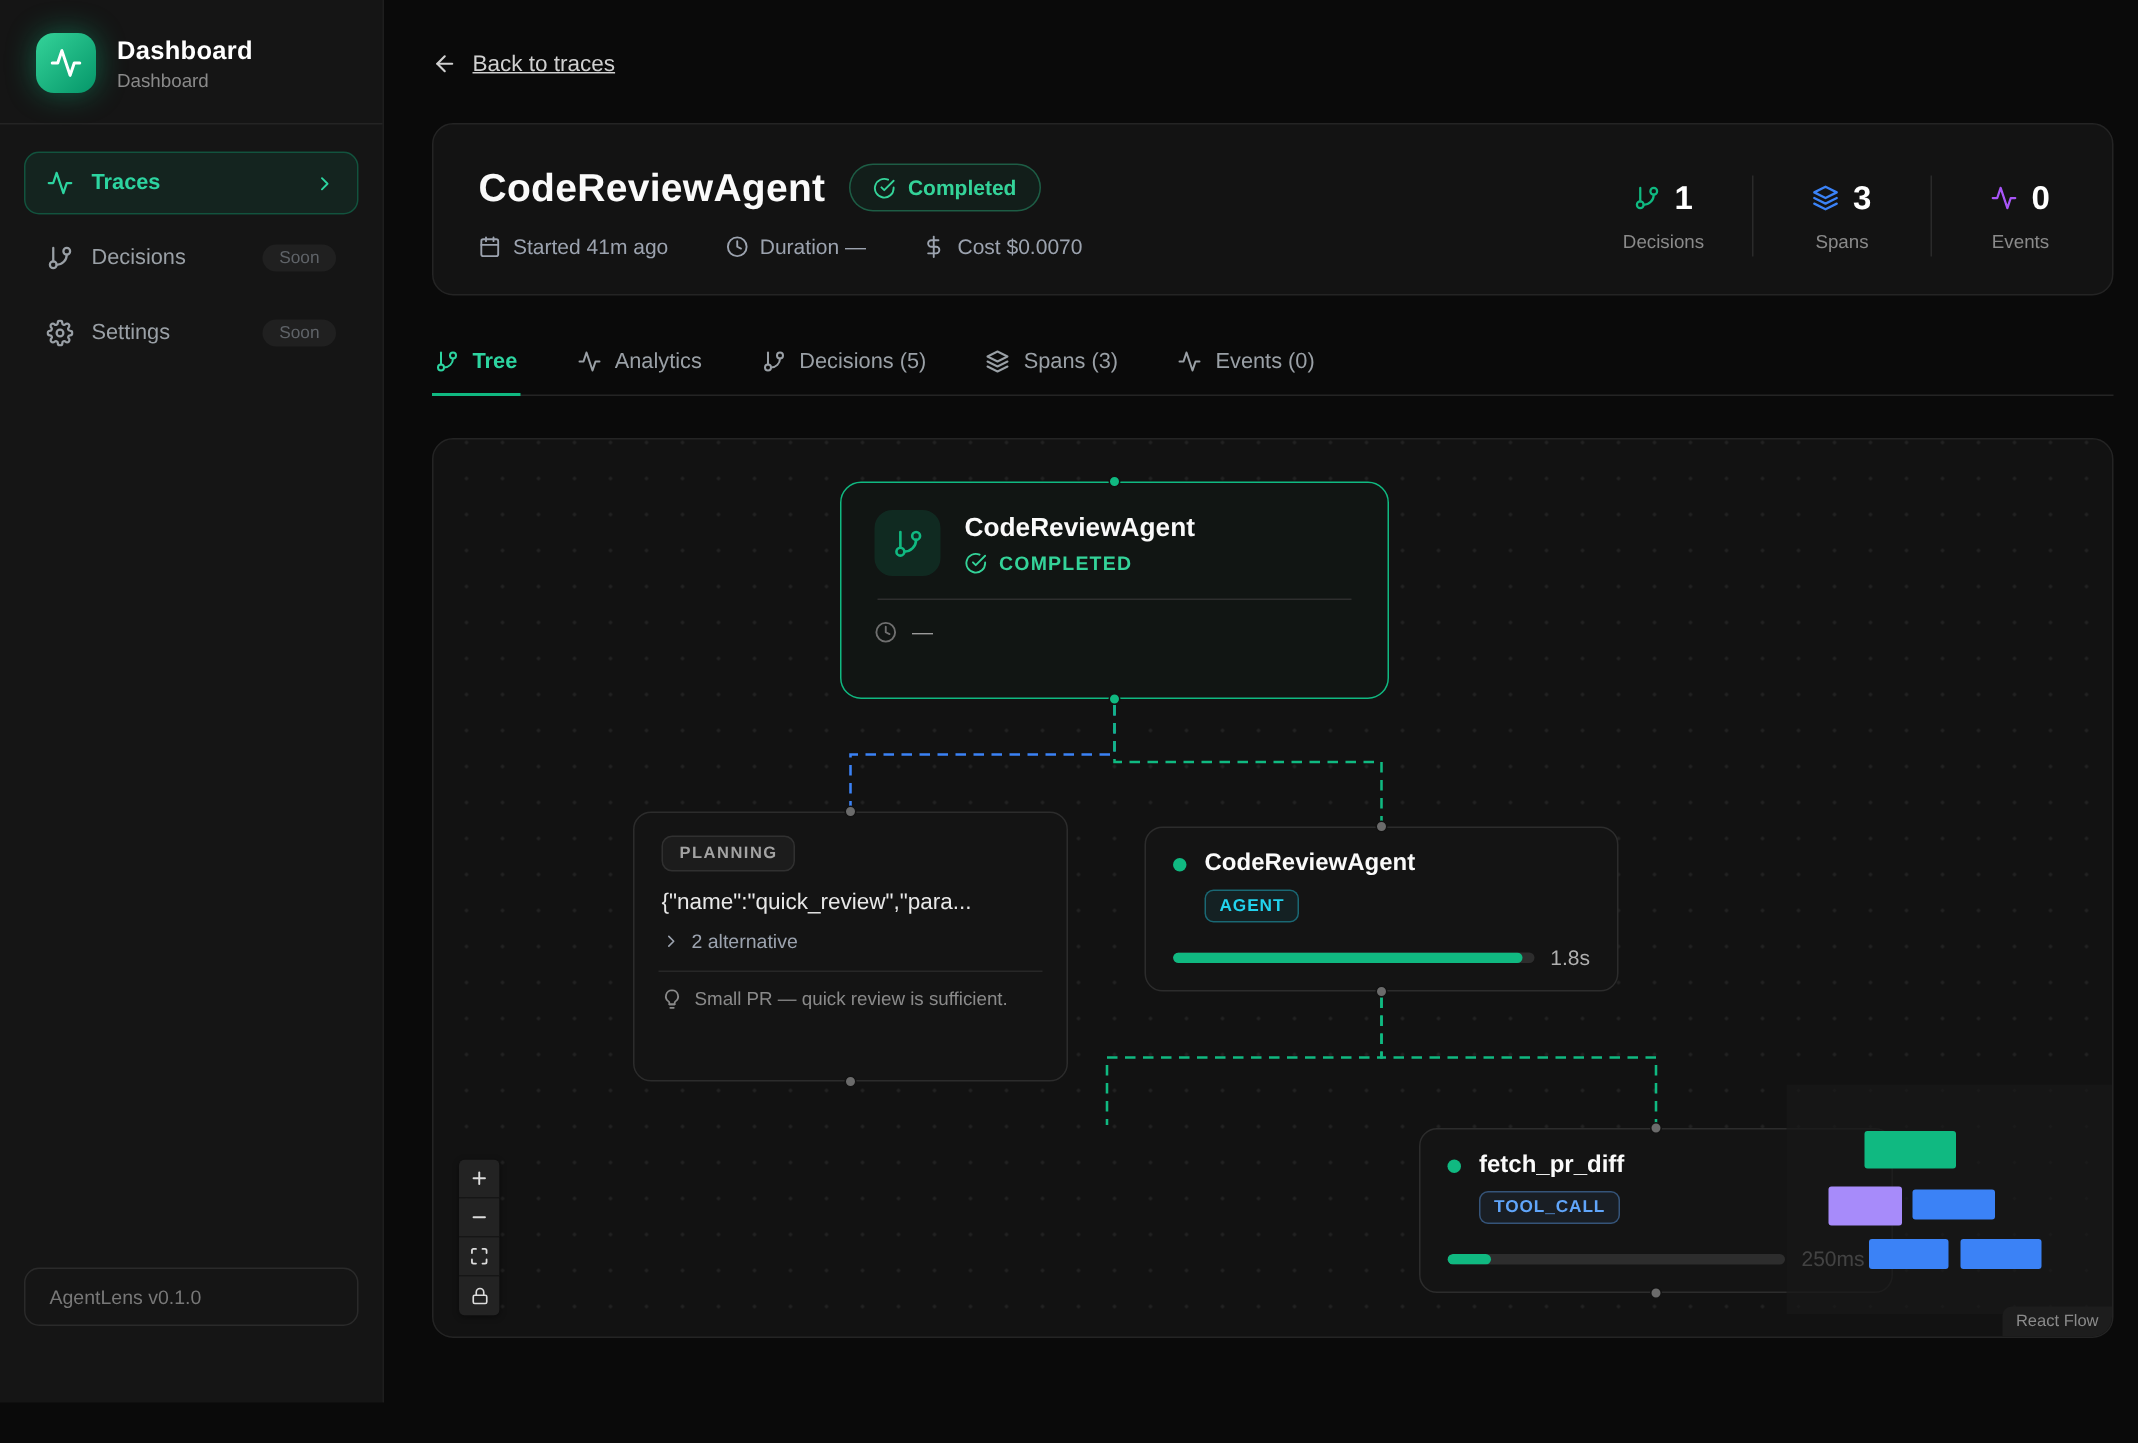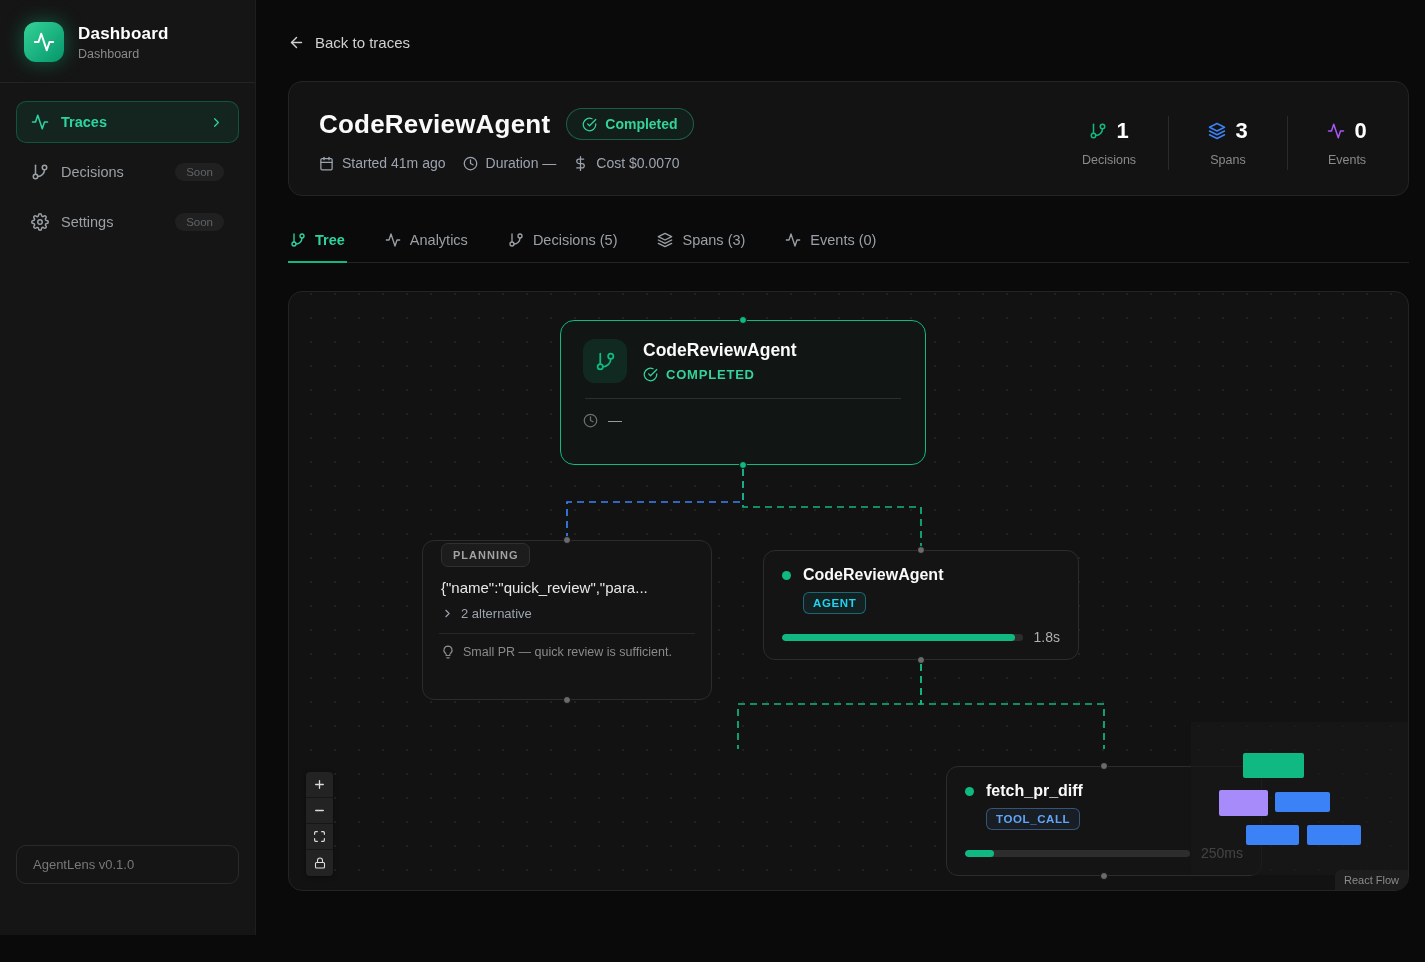--- a/index.html
+++ b/index.html
@@ -15,27 +15,27 @@
   .app-sub { font-size:12.5px; color:#8a8a8a; margin-top:3px; }
   .nav { padding:18px 16px; display:flex; flex-direction:column; gap:8px; }
   .nav-item { height:42px; display:flex; align-items:center; gap:12px; padding:0 14px; border-radius:10px; font-size:14.5px; color:#9aa0a6; cursor:pointer; border:1px solid transparent; }
   .nav-item.active { background:rgba(16,185,129,.09); border:1px solid rgba(16,185,129,.32); color:#2dd4a0; font-weight:600;text-align:center; }
   .soon { margin-left:auto; background:#202020; color:#5f6368; font-size:11.5px; padding:3px 11px; border-radius:999px; }
   .nav-chevron { margin-left:auto; color:#2dd4a0; }
   .side-footer { position:absolute; left:16px; right:16px; bottom:51px; border:1px solid #2a2a2a; border-radius:10px; padding:11px 16px; font-size:13px; color:#787878; }
 
   
   .main { position:absolute; left:256px; top:0; right:0; }
-  .back-link { display:inline-flex; align-items:center; gap:10px; margin:34px 0 0 32px; color:#d0d0d0; font-size:15px; cursor:pointer; }
+  .back-link { display:inline-flex; align-items:center; gap:10px; margin:34px 0 0 32px; color:#d0d0d0; font-size:15px; cursor:pointer;text-decoration:underline; }
 
   .header-card { margin:26px 16px 0 32px; background:#131313; border:1px solid #242424; border-radius:14px; padding:26px 30px 24px; display:flex; justify-content:space-between; }
   .title-row { display:flex; align-items:center; gap:16px; }
   .trace-title { font-size:26px; font-weight:700; color:#fafafa; letter-spacing:.2px; }
   .status-pill { display:inline-flex; align-items:center; gap:8px; border:1px solid rgba(52,211,153,.35); background:rgba(16,185,129,.07); color:#34d399; font-size:14px; font-weight:600; padding:7px 15px; border-radius:999px; }
-  .meta-row { display:flex; align-items:center; gap:17px; margin-top:15px; color:#9ca3af; font-size:14px; }
+  .meta-row { display:flex; align-items:center; gap:38px; margin-top:15px; color:#9ca3af; font-size:14px; }
   .meta-item { display:flex; align-items:center; gap:8px; }
   .tags-row { display:flex; gap:8px; margin-top:18px; }
   .tag { background:#1e1e1e; color:#cfcfcf; font-size:12.5px; padding:5px 11px; border-radius:6px; }
   .stats { display:flex; align-items:center; margin-top:6px; }
   .stat { display:flex; flex-direction:column; align-items:center; gap:9px; min-width:62px; }
   .stat-top { display:flex; align-items:center; gap:9px; }
   .stat-num { font-size:22px; font-weight:700; color:#fff; }
   .stat-label { font-size:12.5px; color:#8a8a8a; }
   .stat-div { width:1px; height:54px; background:#2a2a2a; margin:0 28px; }
   .c-green { color:#10b981; } .c-blue { color:#3b82f6; } .c-purple { color:#a855f7; }
@@ -55,31 +55,31 @@
 
   .root-node { left:271px; top:28px; width:366px; height:145px; background:#111513; border:1.5px solid #10b981; border-radius:14px; padding:18px 22px 12px; }
   .root-row { display:flex; align-items:center; gap:16px; }
   .root-icon { width:44px; height:44px; border-radius:12px; background:rgba(16,185,129,.13); display:flex; align-items:center; justify-content:center; color:#10b981; }
   .root-title { font-size:17.5px; font-weight:700; color:#fafafa; }
   .root-status { display:flex; align-items:center; gap:8px; margin-top:6px; color:#34d399; font-size:13px; font-weight:600; letter-spacing:.8px; }
   .root-div { border-top:1px solid #2e2e2e; margin:15px 2px 0; }
   .root-foot { display:flex; align-items:center; gap:10px; margin-top:13px; color:#9a9a9a; font-size:14px; }
   .root-foot .icon { color:#6f6f6f; }
 
-  .decision-node { left:133px; top:248px; width:290px; height:160px; padding:2px 18px; }
+  .decision-node { left:133px; top:248px; width:290px; height:180px; padding:15px 18px; }
   .dec-badge { display:inline-block; background:#1c1c1c; border:1px solid #303030; color:#a3a3a3; font-size:11px; font-weight:600; letter-spacing:1px; padding:5px 11px; border-radius:7px; }
   .dec-action { margin-top:12px; font-size:15px; color:#e8e8e8; white-space:nowrap; overflow:hidden; }
   .dec-alt { display:flex; align-items:center; gap:7px; margin-top:10px; color:#9ca3af; font-size:13px; cursor:pointer; }
   .dec-div { border-top:1px solid #272727; margin:12px -2px 0; }
   .dec-rationale { display:flex; align-items:center; gap:8px; margin-top:11px; color:#8a8a8a; font-size:12.5px; }
 
   .span-node { width:316px; height:110px; padding:15px 18px; }
   .span-agent { left:474px; top:258px; }
   .span-llm { left:291px; top:457px; }
-  .span-tool { left:657px; top:474px; }
+  .span-tool { left:657px; top:459px; }
   .span-row { display:flex; align-items:center; gap:12px; }
   .dot { width:9px; height:9px; border-radius:50%; background:#10b981; flex:none; }
   .span-title { font-size:16px; font-weight:700; color:#fafafa; }
   .span-badge { display:inline-block; margin:8px 0 0 21px; font-size:11.5px; font-weight:700; letter-spacing:.6px; padding:4px 9px; border-radius:6px; }
   .badge-agent { color:#22d3ee; border:1px solid rgba(34,211,238,.4); background:rgba(34,211,238,.07); }
   .badge-llm { color:#c084fc; border:1px solid rgba(192,132,252,.4); background:rgba(192,132,252,.07); }
   .badge-tool { color:#60a5fa; border:1px solid rgba(96,165,250,.4); background:rgba(96,165,250,.07); }
   .prog-row { display:flex; align-items:center; gap:11px; margin-top:15px; }
   .prog-track { flex:1; height:7px; border-radius:4px; background:#2d2d2d; overflow:hidden; }
   .prog-fill { height:100%; border-radius:4px; background:#10b981; }

